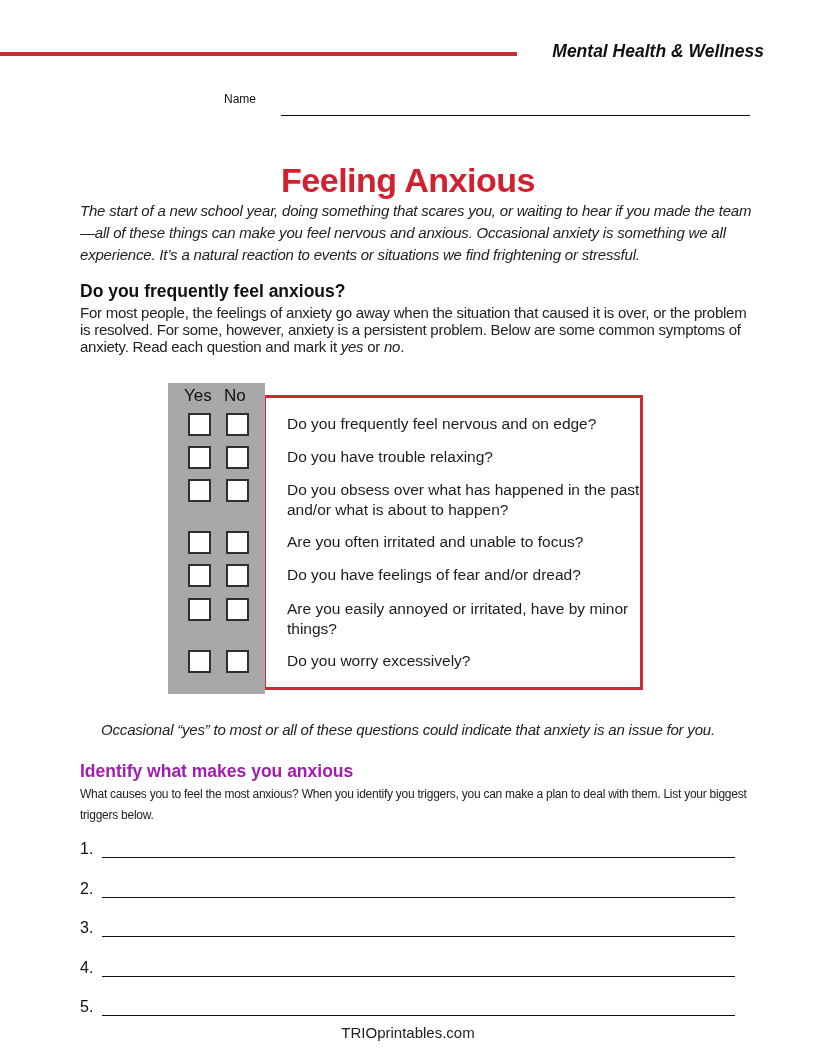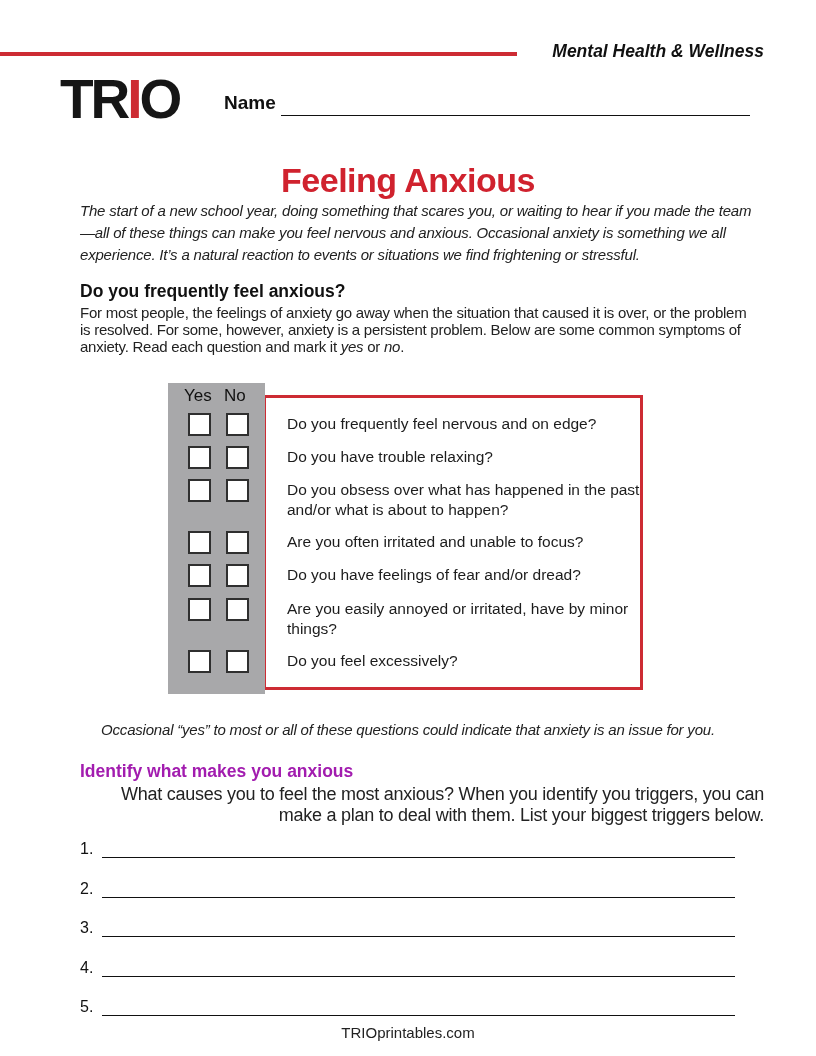--- a/index.html
+++ b/index.html
@@ -8,21 +8,21 @@
     position:relative; width:816px; height:1056px; margin:12px auto;
     background:#ffffff; overflow:hidden;
     font-family:"Liberation Sans", sans-serif; color:#1e1e1e;
   }
 
   
   .rule-red { position:absolute; left:0; top:40px; width:517px; height:4px; background:#cd2b33; }
   .category { position:absolute; right:52px; top:29px; font-size:17.5px; font-weight:bold; font-style:italic; color:#111; white-space:nowrap; }
   .logo { position:absolute; left:60px; top:60px; font-size:55px; font-weight:800; letter-spacing:-3px; line-height:1; color:#161616; }
   .logo .red { color:#cd2b33; }
-  .name-label { position:absolute; left:224px; top:80px; font-size:19px; font-weight:bold; color:#111; }
+  .name-label { position:absolute; left:224px; top:80px; font-size:12px; font-weight:normal; color:#111; }
   .name-line { position:absolute; left:281px; top:85px; width:469px; height:19px; border-bottom:1.5px solid #111; }
 
   
   .title { position:absolute; left:0; top:149px; width:100%; text-align:center; font-size:34px; font-weight:bold; letter-spacing:-0.5px; color:#d0222e; }
   .intro { position:absolute; left:80px; top:188px; width:672px; font-size:15px; font-style:italic; line-height:22px; letter-spacing:-0.2px; color:#222; }
 
   
   .s1-head { position:absolute; left:80px; top:269px; font-size:17.5px; font-weight:bold; color:#111; }
   .s1-body { position:absolute; left:80px; top:292px; width:676px; font-size:15px; line-height:17px; letter-spacing:-0.25px; color:#222; }
   .it { font-style:italic; }
@@ -34,38 +34,37 @@
   .col-label.yes { left:184px; }
   .col-label.no  { left:224px; }
   .q-row { position:absolute; left:188px; z-index:3; width:460px; }
   .cb { position:absolute; top:0; width:23px; height:23px; background:#ffffff; border:2px solid #2f2f2f; display:inline-block; }
   .cb-yes { left:0; } .cb-no { left:38px; }
   .q-text { position:absolute; left:99px; top:1px; width:356px; font-size:15.5px; line-height:20px; color:#1c1c1c; }
 
   
   .note { position:absolute; left:0; top:709px; width:100%; text-align:center; font-size:15px; font-style:italic; letter-spacing:-0.2px; color:#222; }
   .s2-head { position:absolute; left:80px; top:749px; font-size:17.5px; font-weight:bold; color:#a21caf; }
-  .s2-body { position:absolute; left:88px; top:772px; width:676px; font-size:18px; line-height:21px; letter-spacing:-0.25px; color:#222;text-align:right; }
+  .s2-body { position:absolute; left:80px; top:772px; width:676px; font-size:12px; line-height:21px; letter-spacing:-0.25px; color:#222; }
 
   
   .t-row { position:absolute; left:80px; width:655px; height:20px; display:flex; align-items:flex-end; }
   .t-num { font-size:16px; color:#111; line-height:18px; }
   .t-line { flex:1; margin-left:9px; border-bottom:1.5px solid #111; height:19px; }
 
   
   .footer { position:absolute; left:0; top:1012px; width:100%; text-align:center; font-size:15px; color:#222; }
 </style>
 </head>
 <body>
 
 <div class="page">
 
   <div class="rule-red"></div>
   <div class="category">Mental Health &amp; Wellness</div>
-  <div class="logo"><span>TR</span><span class="red">I</span><span>O</span></div>
   <div class="name-label">Name</div>
   <div class="name-line"></div>
 
   <div class="title">Feeling Anxious</div>
   <div class="intro">The start of a new school year, doing something that scares you, or waiting to hear if you made the team—all of these things can make you feel nervous and anxious. Occasional anxiety is something we all experience. It’s a natural reaction to events or situations we find frightening or stressful.</div>
 
   <div class="s1-head">Do you frequently feel anxious?</div>
   <div class="s1-body"><span>For most people, the feelings of anxiety go away when the situation that caused it is over, or the problem is resolved. For some, however, anxiety is a persistent problem. Below are some common symptoms of anxiety. Read each question and mark it </span><span class="it">yes</span><span> or </span><span class="it">no</span><span>.</span></div>
 
   <div class="quiz-red"></div>
@@ -99,21 +98,21 @@
     <div class="q-text">Do you have feelings of fear and/or dread?</div>
   </div>
   <div class="q-row" style="top:586px">
     <span class="cb cb-yes"></span>
     <span class="cb cb-no"></span>
     <div class="q-text">Are you easily annoyed or irritated, have by minor things?</div>
   </div>
   <div class="q-row" style="top:638px">
     <span class="cb cb-yes"></span>
     <span class="cb cb-no"></span>
-    <div class="q-text">Do you feel excessively?</div>
+    <div class="q-text">Do you worry excessively?</div>
   </div>
 
   <div class="note">Occasional “yes” to most or all of these questions could indicate that anxiety is an issue for you.</div>
   <div class="s2-head">Identify what makes you anxious</div>
   <div class="s2-body">What causes you to feel the most anxious? When you identify you triggers, you can make a plan to deal with them. List your biggest triggers below.</div>
 
   <div class="t-row" style="top:826px">
     <span class="t-num">1.</span>
     <span class="t-line"></span>
   </div>

